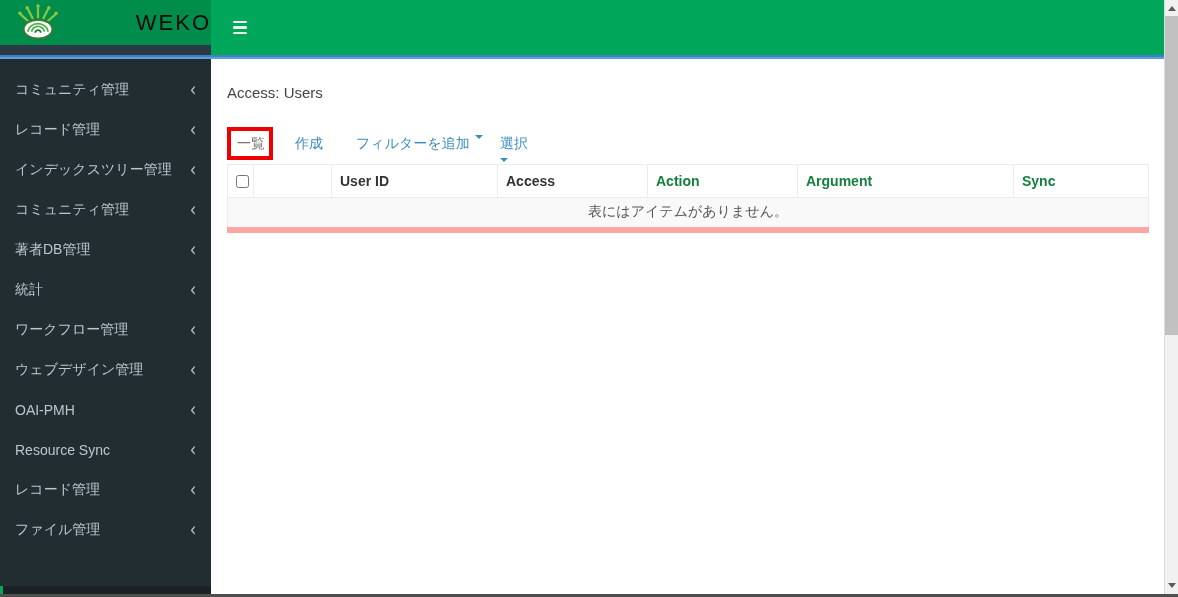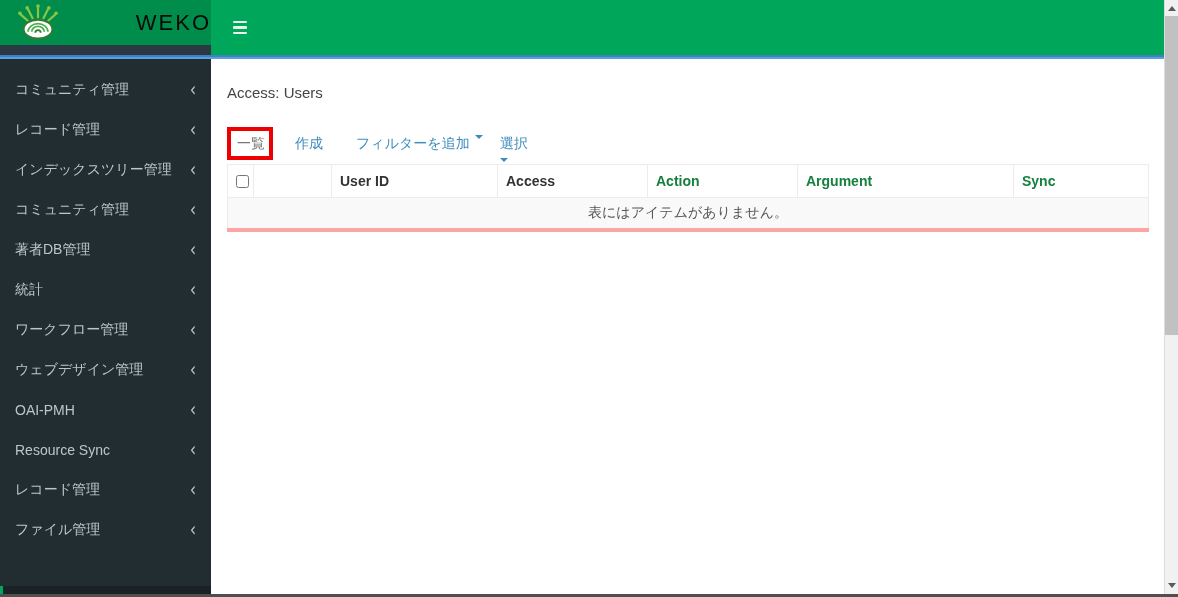--- a/index.html
+++ b/index.html
@@ -96,21 +96,21 @@
     border-collapse:collapse; table-layout:fixed;
   }
   .list-table th {
     height:33px; border:1px solid #ececec; font-size:14px; font-weight:bold;
     color:#333333; text-align:left; padding:0 8px; background:#ffffff;
   }
   .list-table th.sortable { cursor:pointer; }
   .list-table th.sortable span { color:#15803d; }
   .list-table td.empty-row {
     height:32px; background:#f9f9f9; text-align:center; color:#555555;
-    font-size:14px; border-bottom:4px solid #fca5a5;
+    font-size:14px; border-bottom:6px solid #fca5a5;
     border-left:1px solid #ececec; border-right:1px solid #ececec;
   }
   .list-table input[type=checkbox] { width:13px; height:13px; display:block; margin:0 auto; cursor:pointer; }
 
   
   .scrollbar {
     position:absolute; right:0; top:0; width:14px; height:597px;
     background:#f1f1f1; border-left:1px solid #dcdcdc;
   }
   .sb-btn { position:absolute; left:0; width:13px; height:16px; cursor:pointer; }

